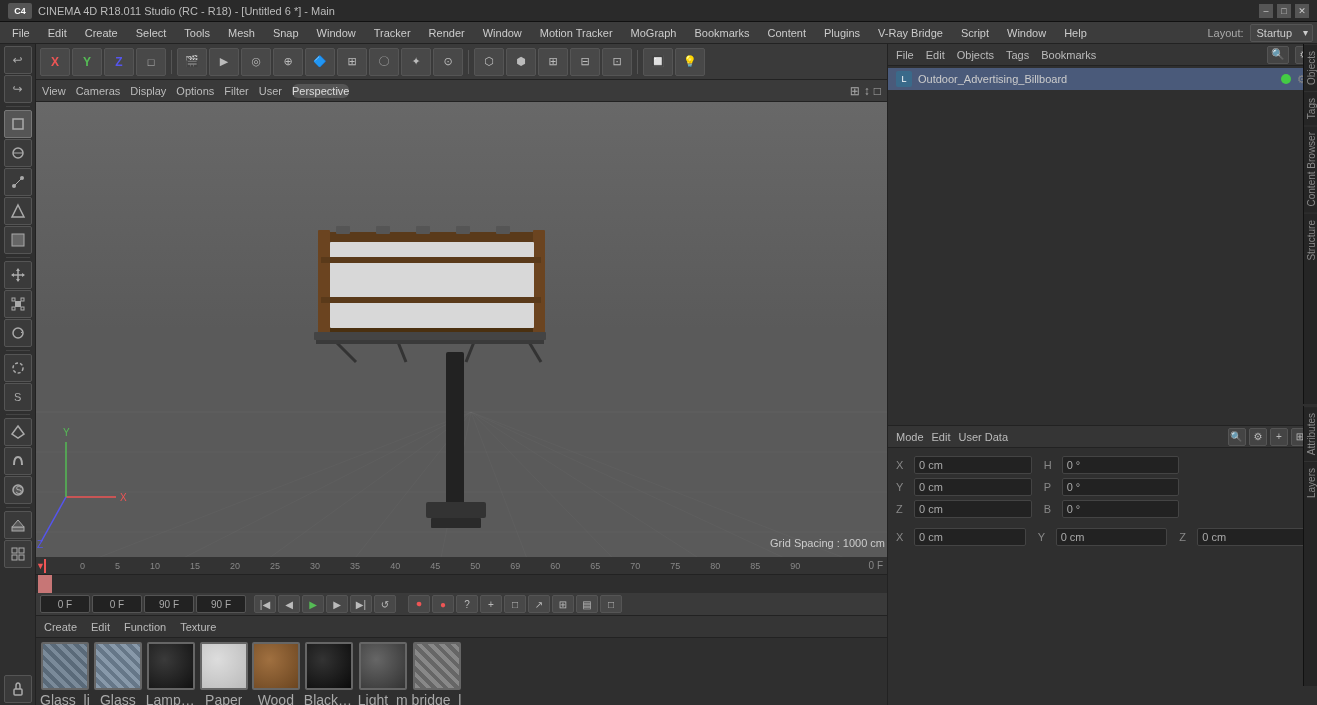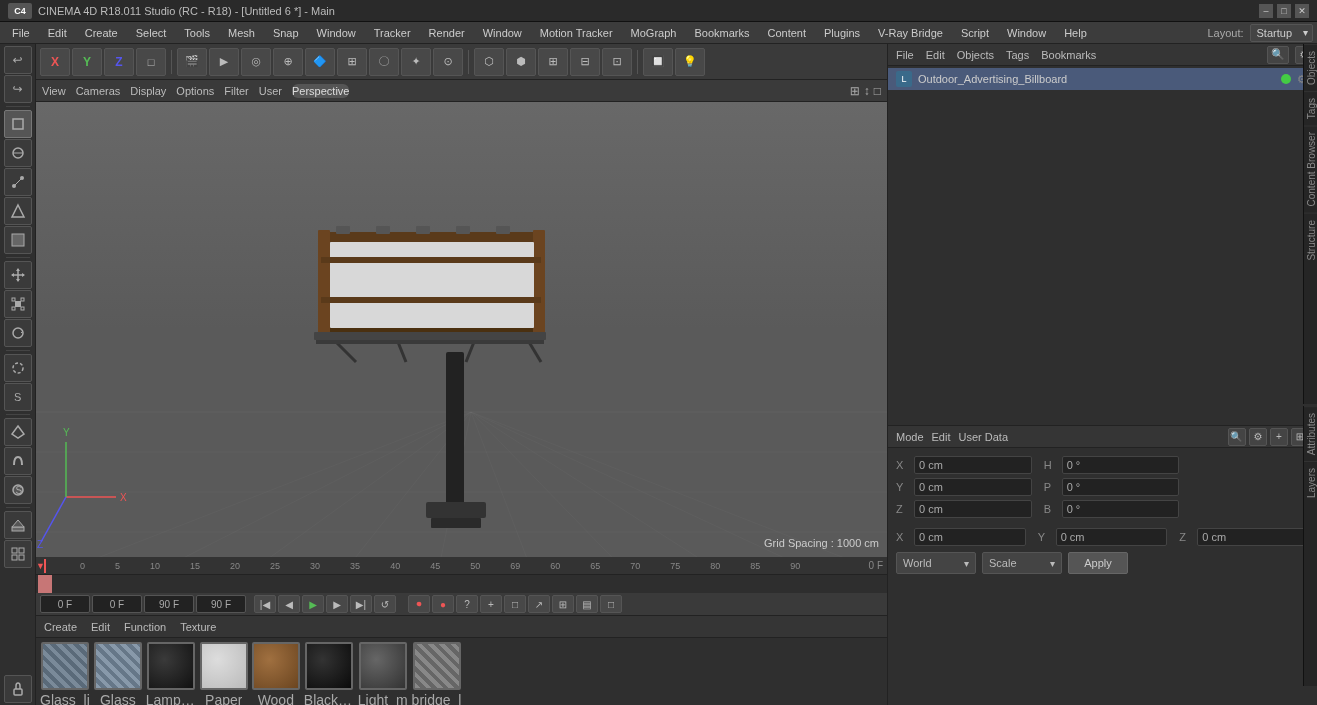--- a/index.html
+++ b/index.html
@@ -159,21 +159,21 @@
 
     
     #grid-overlay {
       position: absolute;
       top: 0; left: 0; right: 0; bottom: 0;
     }
 
     
     #grid-info {
       position: absolute;
-      bottom: 8px; right: 8px;
+      bottom: 8px; right: 2px;
       font-size: 11px; color: #ccc;
     }
     #timeline-ruler {
       height: 18px;
       background: #333;
       display: flex;
       align-items: center;
       padding: 0 4px;
       border-bottom: 1px solid #222;
       position: relative;
@@ -906,29 +906,20 @@
         <span class="tf-label" style="margin-left:8px;">Y</span>
         <div class="tf-field">
           <span>0 cm</span>
         </div>
         <span class="tf-label" style="margin-left:8px;">Z</span>
         <div class="tf-field">
           <span>0 cm</span>
         </div>
       </div>
 
-      <div id="bottom-dropdowns">
-        <div class="bottom-dropdown">
-          <span>World</span>
-        </div>
-        <div class="bottom-dropdown">
-          <span>Scale</span>
-        </div>
-        <div class="apply-btn">Apply</div>
-      </div>
 
       <div style="position:absolute;right:0;top:calc(44px + 362px);width:14px;background:#252525;border-left:1px solid #111;display:flex;flex-direction:column;height:280px;">
         <div class="vtab">Attributes</div>
         <div class="vtab">Layers</div>
       </div>
     </div>
   </div>
 </div>
 
 </body></html>

